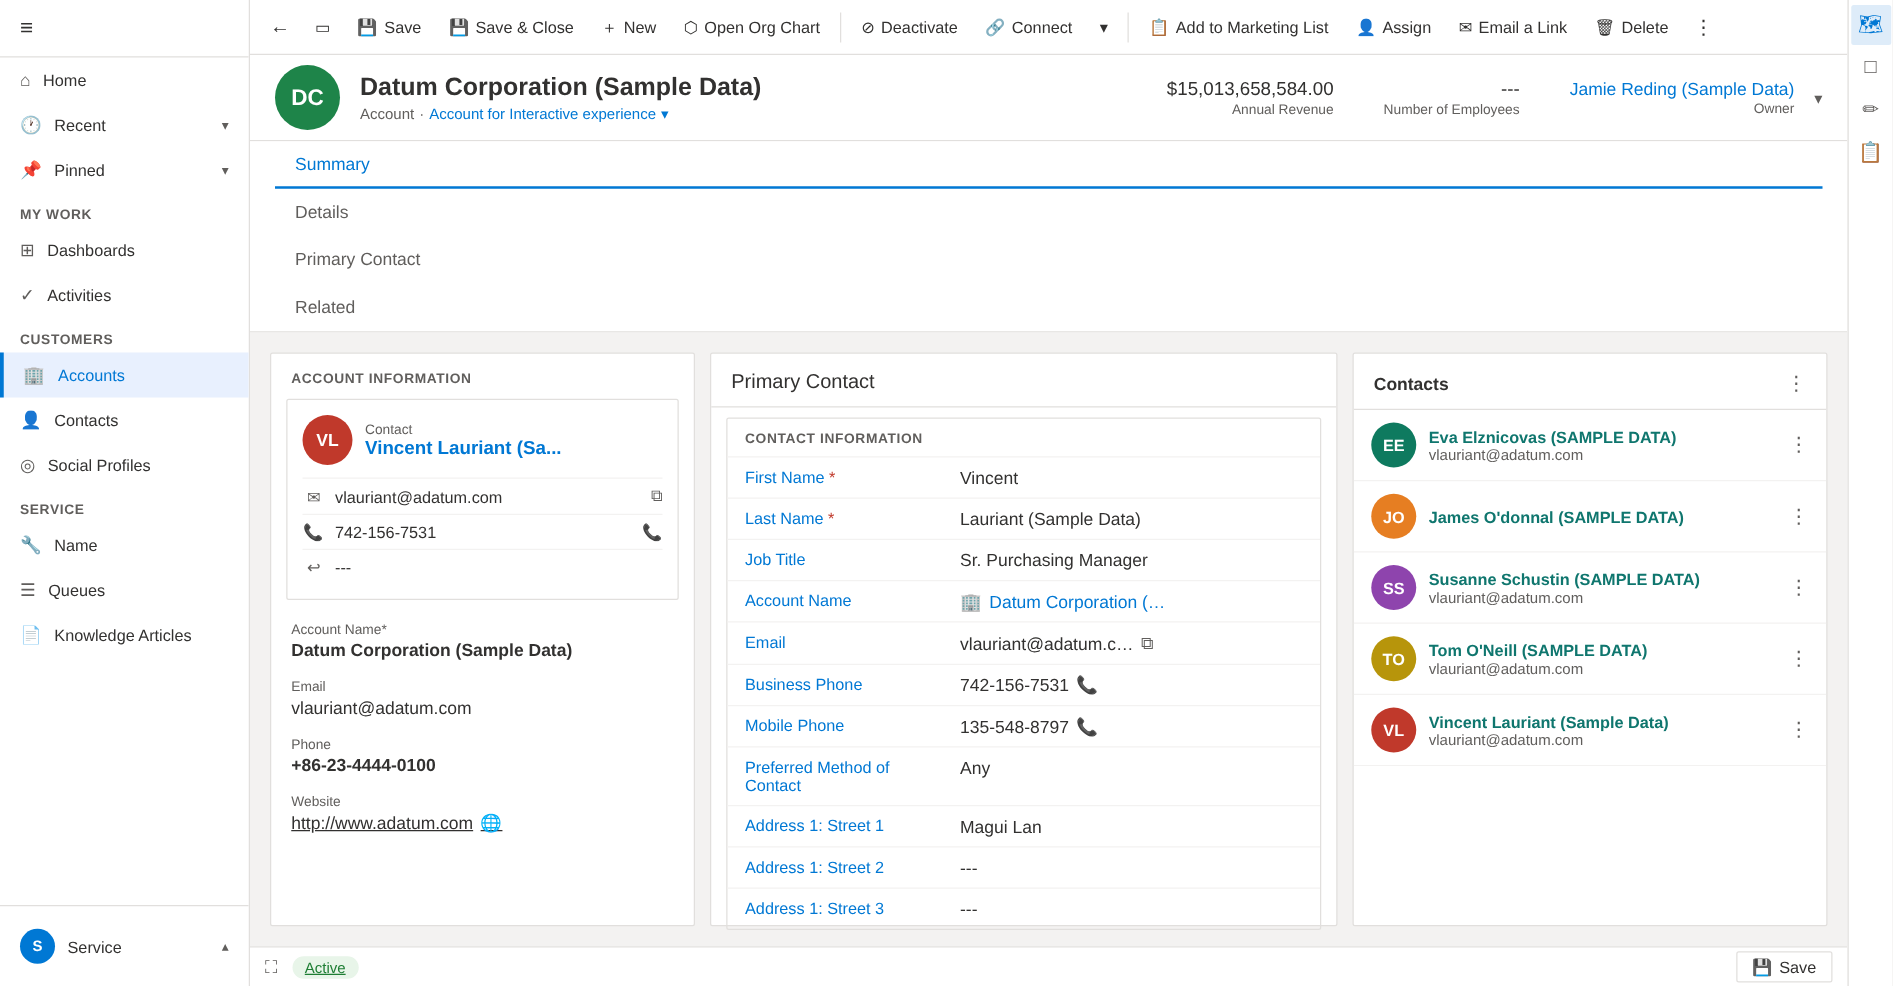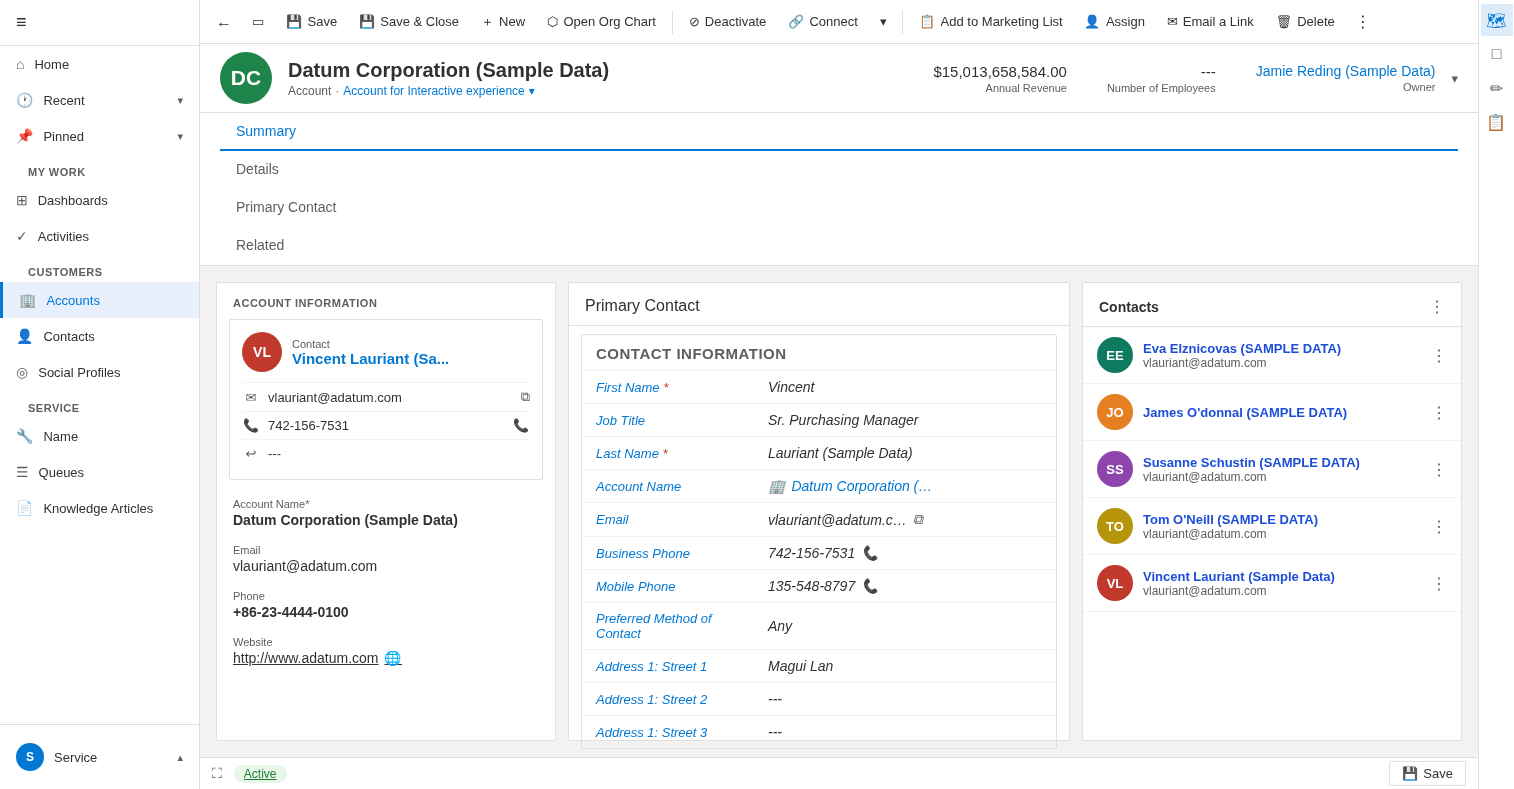--- a/index.html
+++ b/index.html
@@ -30,21 +30,20 @@
       font-size: 13px;
     }
     .sidebar-nav-item .icon { font-size: 14px; color: #605e5c; }
     .sidebar-section-label {
       padding: 12px 16px 4px;
       font-size: 11px;
       font-weight: 600;
       color: #605e5c;
       text-transform: uppercase;
       letter-spacing: 0.5px;
-      margin-left: 12px;
     }
     .sidebar-nav-item.active {
       background: #e8f0fe;
       border-left: 3px solid #0078d4;
       color: #0078d4;
     }
     .sidebar-nav-item.active .icon { color: #0078d4; }
     .chevron { margin-left: auto; font-size: 11px; color: #605e5c; }
     .sidebar-bottom {
       margin-top: auto;
@@ -107,21 +106,21 @@
       display: flex;
       align-items: center;
       gap: 16px;
       flex-shrink: 0;
     }
     .record-avatar {
       width: 52px; height: 52px; border-radius: 50%;
       background: #1e8449;
       color: #fff;
       display: flex; align-items: center; justify-content: center;
-      font-weight: 700; font-size: 21px;
+      font-weight: 700; font-size: 18px;
       flex-shrink: 0;
     }
     .record-title-area { flex: 1; }
     .record-name { font-size: 20px; font-weight: 600; color: #323130; }
     .record-breadcrumb { font-size: 12px; color: #605e5c; margin-top: 2px; display: flex; align-items: center; gap: 4px; }
     .record-meta { display: flex; gap: 40px; align-items: center; margin-left: auto; }
     .meta-item { text-align: right; }
     .meta-value { font-size: 15px; font-weight: 500; color: #323130; }
     .meta-label { font-size: 11px; color: #605e5c; margin-top: 2px; }
     .meta-owner { display: flex; align-items: center; gap: 16px; }
@@ -220,34 +219,33 @@
       color: #323130;
       padding: 14px 16px 10px;
       border-bottom: 1px solid #e1dfdd;
     }
     .contact-info-section {
       margin: 8px 12px;
       border: 1px solid #e1dfdd;
       border-radius: 2px;
     }
     .contact-info-title {
-      font-size: 15px;
+      font-size: 11px;
       font-weight: 600;
       color: #605e5c;
       text-transform: uppercase;
       letter-spacing: 0.5px;
       padding: 10px 14px 8px;
     }
     .ci-row {
       display: flex;
-      align-items: center;
+      align-items: flex-start;
       padding: 8px 14px;
       border-top: 1px solid #f3f2f1;
       gap: 12px;
-      font-style: italic;
     }
     .ci-label { width: 160px; min-width: 160px; font-size: 13px; color: #0078d4; }
     .ci-label.required::after { content: ' *'; color: #c0392b; }
     .ci-value { flex: 1; font-size: 14px; color: #323130; display: flex; align-items: center; gap: 6px; }
 
     
     #panel-contacts {
       width: 380px;
       min-width: 380px;
       flex-shrink: 0;
@@ -267,21 +265,21 @@
       padding: 10px 14px;
       border-bottom: 1px solid #f3f2f1;
     }
     .cl-avatar {
       width: 36px; height: 36px; border-radius: 50%;
       display: flex; align-items: center; justify-content: center;
       font-weight: 700; font-size: 13px; color: #fff;
       flex-shrink: 0;
     }
     .cl-info { flex: 1; min-width: 0; }
-    .cl-name { font-size: 13px; font-weight: 600; color: #1d4ed8; white-space: nowrap; overflow: hidden; text-overflow: ellipsis; }
+    .cl-name { font-size: 13px; font-weight: 600; color: #0f766e; white-space: nowrap; overflow: hidden; text-overflow: ellipsis; }
     .cl-email { font-size: 12px; color: #605e5c; white-space: nowrap; overflow: hidden; text-overflow: ellipsis; }
     .cl-more { color: #605e5c; cursor: pointer; font-size: 16px; flex-shrink: 0; }
 
     
     #side-actions {
       width: 36px;
       background: #fff;
       border-left: 1px solid #e1dfdd;
       display: flex;
       flex-direction: column;
@@ -547,26 +545,26 @@
     <div id="panel-primary" class="panel">
       <div class="panel-primary-title">Primary Contact</div>
       <div class="contact-info-section">
         <div class="contact-info-title">CONTACT INFORMATION</div>
 
         <div class="ci-row">
           <div class="ci-label required">First Name</div>
           <div class="ci-value">Vincent</div>
         </div>
         <div class="ci-row">
+          <div class="ci-label required">Last Name</div>
+          <div class="ci-value">Lauriant (Sample Data)</div>
+        </div>
+        <div class="ci-row">
           <div class="ci-label">Job Title</div>
           <div class="ci-value">Sr. Purchasing Manager</div>
-        </div>
-        <div class="ci-row">
-          <div class="ci-label required">Last Name</div>
-          <div class="ci-value">Lauriant (Sample Data)</div>
         </div>
         <div class="ci-row">
           <div class="ci-label">Account Name</div>
           <div class="ci-value">
             <span style="color:#0078d4;">🏢</span>
             <span style="color:#0078d4;cursor:pointer;">Datum Corporation (…</span>
           </div>
         </div>
         <div class="ci-row">
           <div class="ci-label">Email</div>

